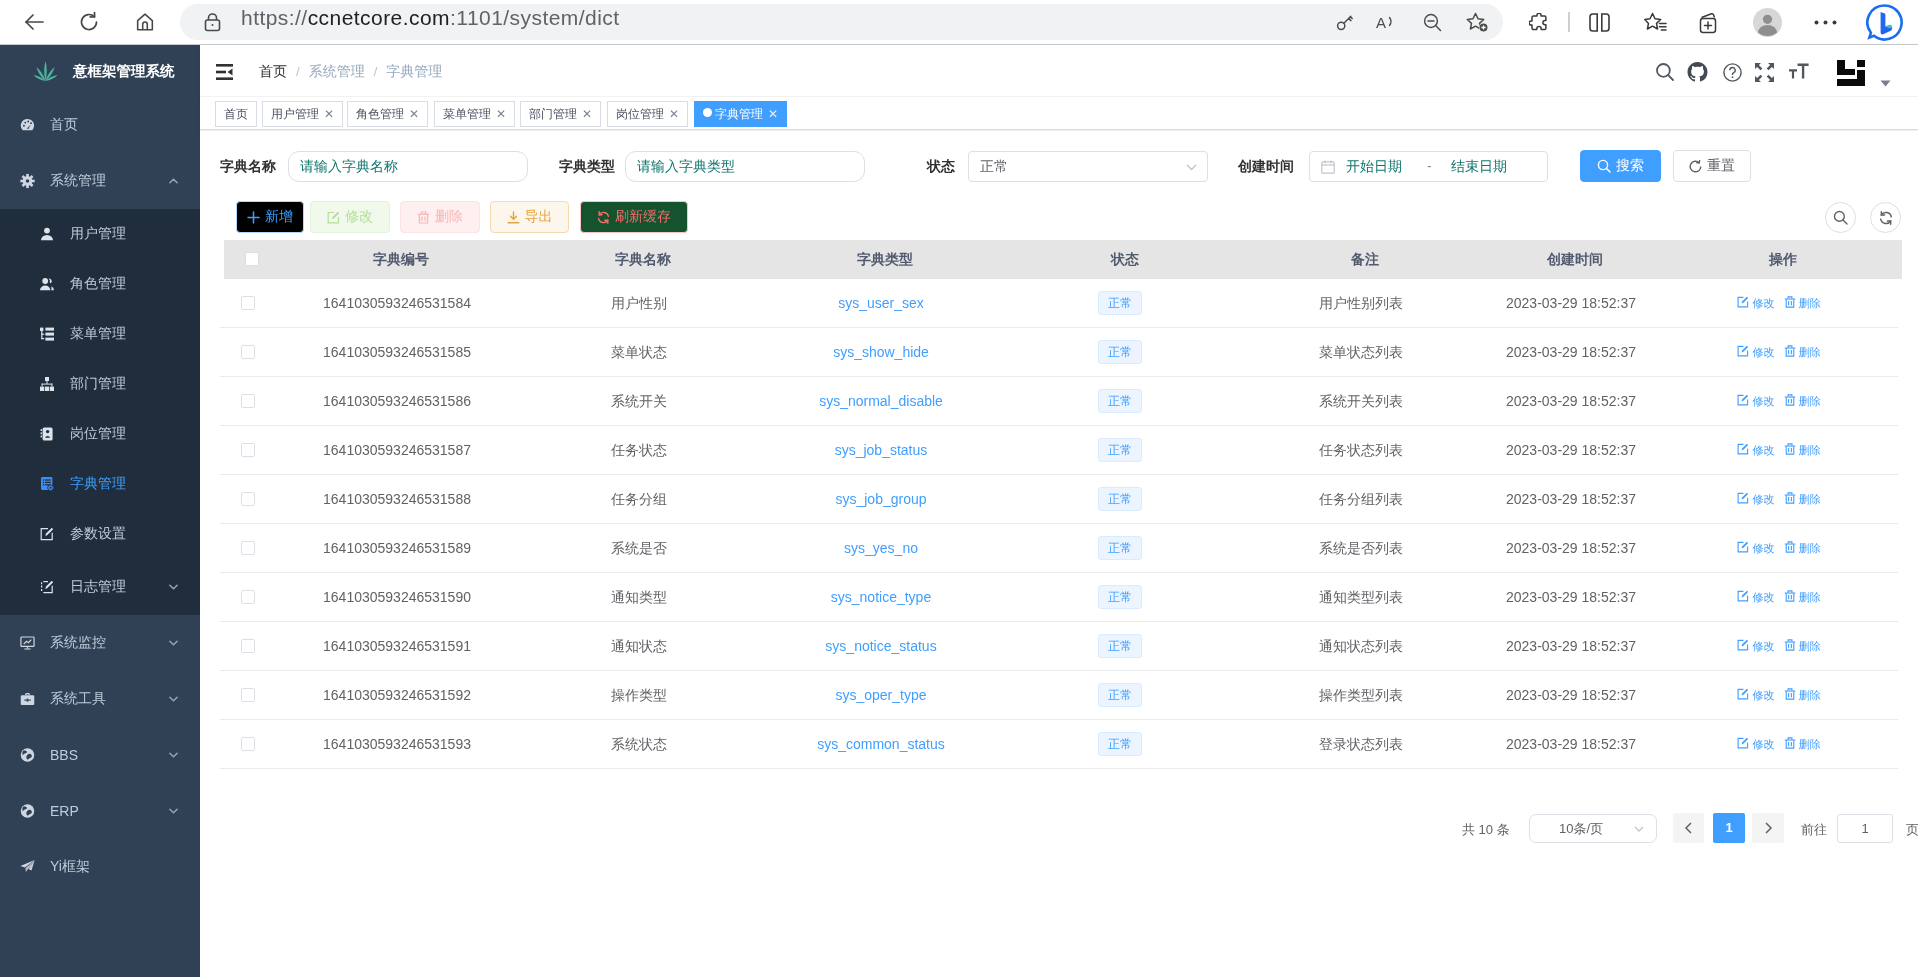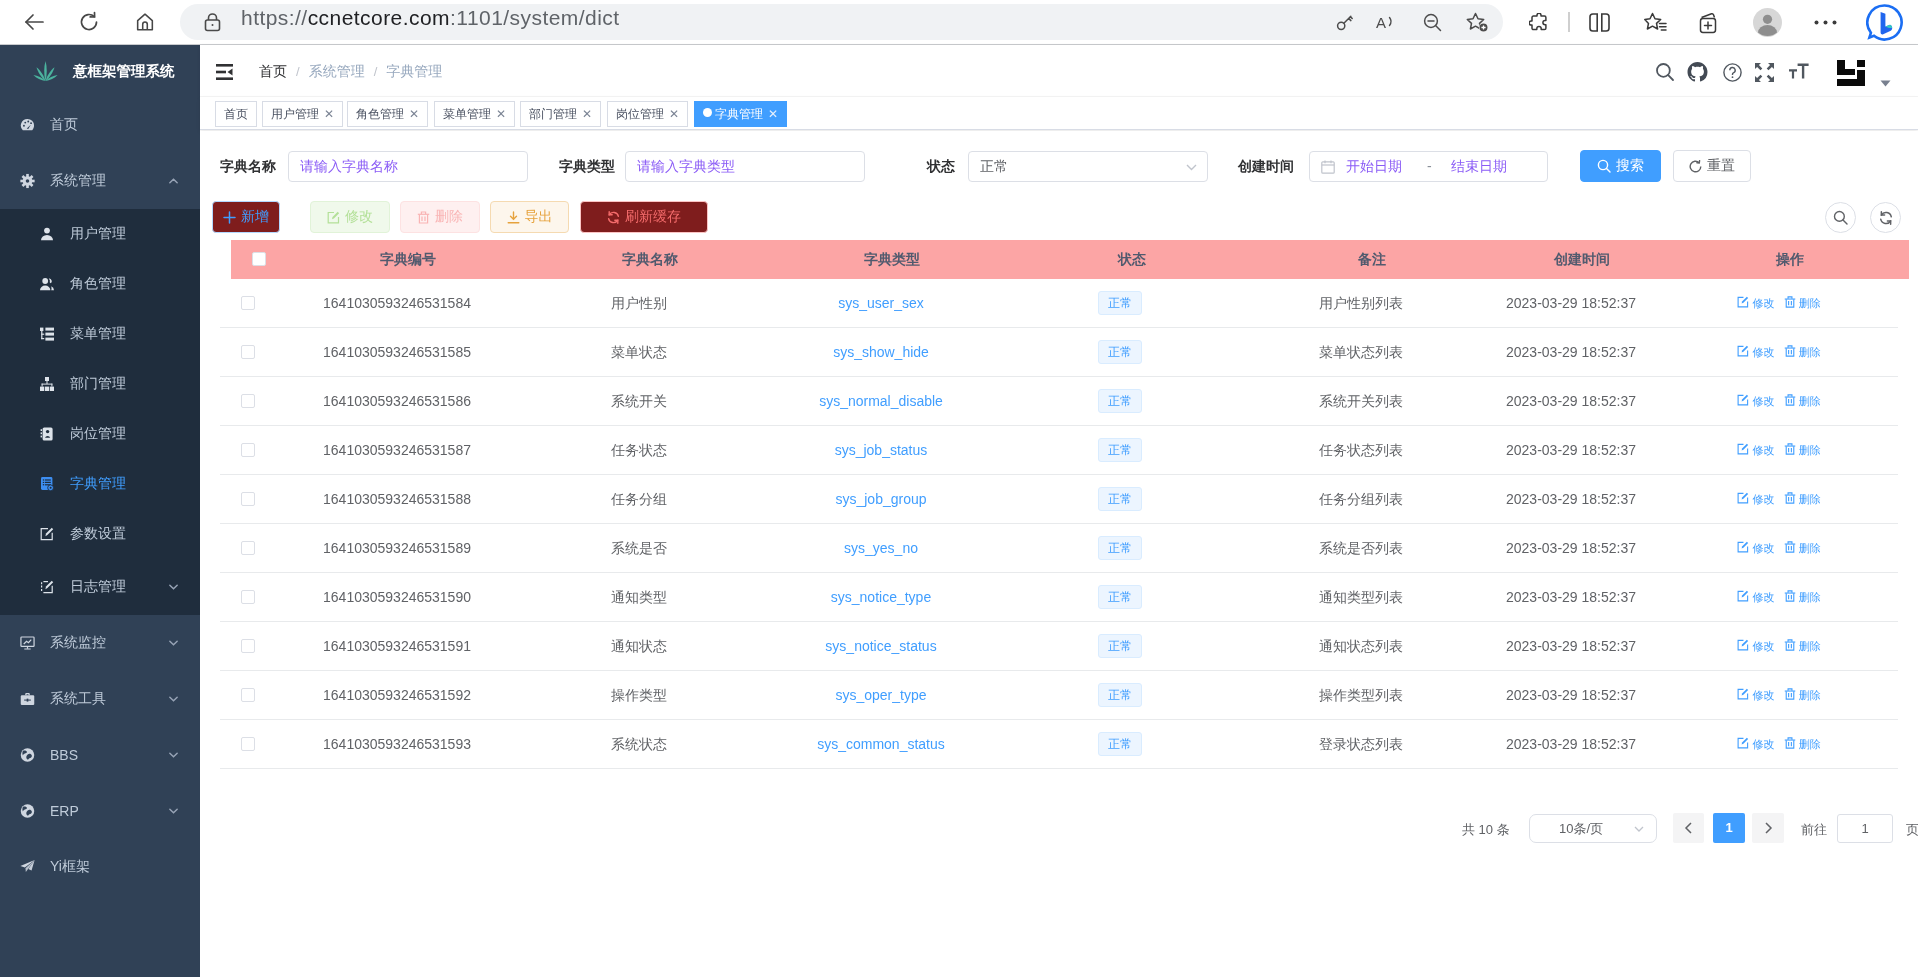--- a/index.html
+++ b/index.html
@@ -44,30 +44,30 @@
 .tag-item .x { display:inline-block; margin-left:5px; color:#7b8494; font-size:12px; }
 .tag-item.on { background:#409eff; border-color:#409eff; color:#fff; }
 .tag-item.on .x { color:#e8f1fd; }
 .dot { display:inline-block; width:9px; height:9px; border-radius:50%; background:#fff; margin-right:3px; position:relative; top:-1px; }
 
 
 #content { position:absolute; left:200px; top:131px; width:1718px; height:846px; background:#fff; }
 .flabel { position:absolute; top:20px; height:31px; line-height:31px; font-weight:bold; font-size:14px; color:#303133; white-space:nowrap; }
 .finput { position:absolute; top:20px; height:31px; border:1px solid #dcdfe6; border-radius:4px; background:#fff;
   font-size:14px; color:#606266; line-height:29px; }
-.ph { color:#8b5cf6; }
+.ph { color:#0f766e;border-radius:11px; }
 .btn { position:absolute; top:70px; height:32px; border-radius:4px; font-size:14px; border:1px solid;
   display:flex; align-items:center; justify-content:center; white-space:nowrap; }
 .btn svg { margin-right:5px; }
 .circbtn { position:absolute; top:71px; width:31px; height:31px; border-radius:50%; border:1px solid #dcdfe6;
   background:#fff; display:flex; align-items:center; justify-content:center; }
 
 
 #table { position:absolute; left:20px; top:109px; width:1678px; }
-#thead { position:absolute; left:11px; top:0; width:1678px; height:39px; background:#fca5a5; }
+#thead { position:absolute; left:4px; top:0; width:1678px; height:39px; background:#e5e5e5; }
 .th { position:absolute; top:0; height:39px; line-height:39px; font-weight:bold; font-size:14px; color:#515a6e; text-align:center; }
 .trow { position:absolute; left:0; width:1678px; height:49px; border-bottom:1px solid #e8eaec; }
 .td { position:absolute; top:0; height:48px; line-height:48px; font-size:14px; color:#606266; text-align:center; white-space:nowrap; }
 .cbx { position:absolute; left:21px; top:17px; width:14px; height:14px; border:1px solid #dcdfe6; border-radius:2px; background:#fff; }
 .link { color:#409eff; }
 .ttag { position:absolute; left:878px; top:12px; width:44px; height:24px; background:#ecf5ff; border:1px solid #d9ecff;
   border-radius:3px; color:#409eff; font-size:12px; text-align:center; line-height:22px; }
 .ops { position:absolute; top:0; height:48px; line-height:48px; font-size:11px; color:#409eff; white-space:nowrap; }
 .ops svg { position:relative; top:1px; }
 .pgtxt { position:absolute; font-size:13px; color:#606266; }
@@ -456,21 +456,21 @@
         <path d="M9.5 9.5 L13 13" stroke-linecap="round"></path>
       </svg>搜索
   </div>
   <div class="btn" style="top:19px;left:1473px;width:78px;background:#fff;border-color:#dcdfe6;color:#606266">
     <svg width="13" height="13" viewBox="0 0 13 13" fill="none" stroke="#606266" stroke-width="1.4">
         <path d="M11.8 6.5 a5.3 5.3 0 1 1 -1.6 -3.8"></path>
         <path d="M10.6 0.6 L10.3 3 L7.9 2.7" fill="none" stroke-linecap="round"></path>
       </svg>重置
   </div>
 
-  <div class="btn" style="left:12px;width:68px;background:#7f1d1d;border-color:#b3d8ff;color:#409eff">
+  <div class="btn" style="left:36px;width:68px;background:#000000;border-color:#b3d8ff;color:#409eff">
     <svg width="13" height="13" viewBox="0 0 13 13" stroke="#409eff" stroke-width="1.5" stroke-linecap="round">
         <path d="M6.5 1 V12 M1 6.5 H12"></path>
       </svg>新增
   </div>
   <div class="btn" style="left:110px;width:80px;background:#f0f9eb;border-color:#e1f3d8;color:#b3e098">
     <svg width="13" height="13" viewBox="0 0 13 13" fill="none" stroke="#b3e098" stroke-width="1.2">
         <path d="M11.5 6 V11.8 H1.2 V1.5 H7"></path>
         <path d="M5 8.2 L5.5 6 L10.7 0.8 L12.1 2.2 L6.9 7.4 Z" fill="#b3e098" stroke="none"></path>
       </svg>修改
   </div>
@@ -482,21 +482,21 @@
         <path d="M5 5.5 V10 M8 5.5 V10"></path>
       </svg>删除
   </div>
   <div class="btn" style="left:290px;width:79px;background:#fdf6ec;border-color:#f5dab1;color:#e6a23c">
     <svg width="13" height="13" viewBox="0 0 13 13" fill="none" stroke="#e6a23c" stroke-width="1.4" stroke-linecap="round">
         <path d="M6.5 1 V8"></path>
         <path d="M3.5 5.2 L6.5 8.2 L9.5 5.2"></path>
         <path d="M1.2 11.8 H11.8"></path>
       </svg>导出
   </div>
-  <div class="btn" style="left:380px;width:128px;background:#7f1d1d;border-color:#fbc4c4;color:#f56c6c">
+  <div class="btn" style="left:380px;width:108px;background:#14532d;border-color:#fbc4c4;color:#f56c6c">
     <svg width="13" height="13" viewBox="0 0 13 13" fill="none" stroke="#f56c6c" stroke-width="1.4">
         <path d="M11.4 5.4 a5 5 0 0 0 -9.2 -1.6" stroke-linecap="round"></path>
         <path d="M2.2 0.8 L2.2 3.8 L5.2 3.8" fill="none" stroke-linecap="round"></path>
         <path d="M1.6 7.6 a5 5 0 0 0 9.2 1.6" stroke-linecap="round"></path>
         <path d="M10.8 12.2 L10.8 9.2 L7.8 9.2" fill="none" stroke-linecap="round"></path>
       </svg>刷新缓存
   </div>
   <div class="circbtn" style="left:1625px">
     <svg width="15" height="15" viewBox="0 0 15 15" fill="none" stroke="#606266" stroke-width="1.4">
         <circle cx="6.4" cy="6.4" r="4.9"></circle>

